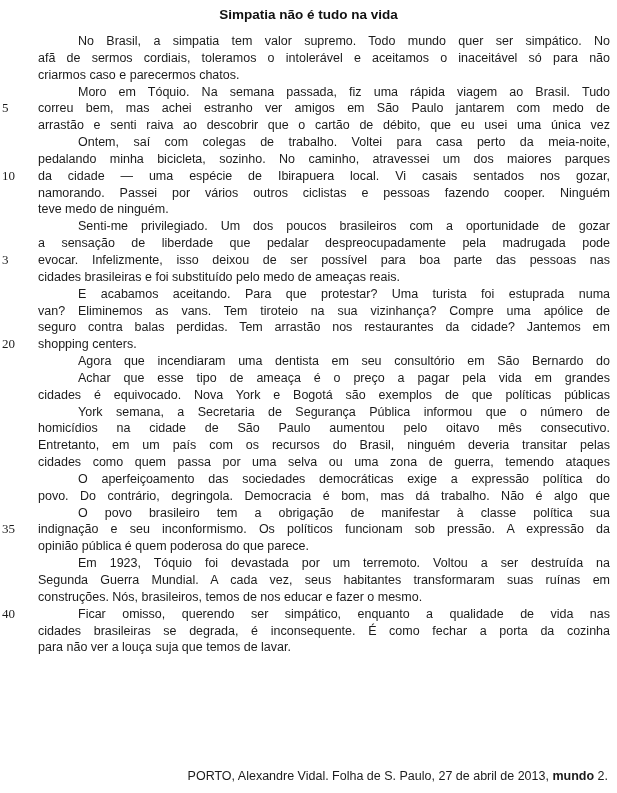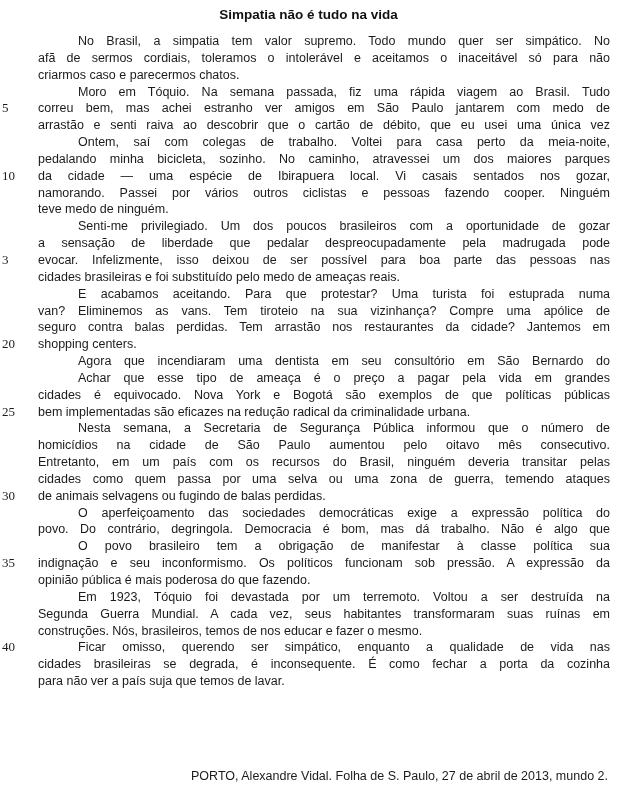--- a/index.html
+++ b/index.html
@@ -58,21 +58,21 @@
   .line-text {
     flex: 0 0 572px;
     width: 572px;
     text-align: justify;
     overflow: hidden;
     white-space: normal;
   }
   .line-text:not(.end) { text-align-last: justify; }
   .line-text.ind { text-indent: 40px; }
   .line-text .i, .citation .i { }
-  .line-text .b, .citation .b { font-weight: normal; }
+  .line-text .b, .citation .b { font-weight: bold; }
   .citation {
     position: absolute;
     top: 768px;
     left: 0;
     right: 9px;
     text-align: right;
     font-size: 12.5px;
     line-height: 16px;
     color: #1b1b1b;
   }
@@ -165,62 +165,54 @@
   </div>
       <div class="line">
     <div class="line-num"></div>
     <div class="line-text ind"><span>Achar que esse tipo de ameaça é o preço a pagar pela vida em grandes</span></div>
   </div>
       <div class="line">
     <div class="line-num"></div>
     <div class="line-text"><span>cidades é equivocado. Nova York e Bogotá são exemplos de que políticas públicas</span></div>
   </div>
       <div class="line">
-    <div class="line-num">25</div>
-    <div class="line-text end"><span>bem implementadas são eficazes na redução radical da criminalidade urbana.</span></div>
-  </div>
-      <div class="line">
-    <div class="line-num"></div>
-    <div class="line-text ind"><span>Nesta semana, a Secretaria de Segurança Pública informou que o número de</span></div>
+    <div class="line-num"></div>
+    <div class="line-text ind"><span>York semana, a Secretaria de Segurança Pública informou que o número de</span></div>
   </div>
       <div class="line">
     <div class="line-num"></div>
     <div class="line-text"><span>homicídios na cidade de São Paulo aumentou pelo oitavo mês consecutivo.</span></div>
   </div>
       <div class="line">
     <div class="line-num"></div>
     <div class="line-text"><span>Entretanto, em um país com os recursos do Brasil, ninguém deveria transitar pelas</span></div>
   </div>
       <div class="line">
     <div class="line-num"></div>
     <div class="line-text"><span>cidades como quem passa por uma selva ou uma zona de guerra, temendo ataques</span></div>
-  </div>
-      <div class="line">
-    <div class="line-num">30</div>
-    <div class="line-text end"><span>de animais selvagens ou fugindo de balas perdidas.</span></div>
   </div>
       <div class="line">
     <div class="line-num"></div>
     <div class="line-text ind"><span>O aperfeiçoamento das sociedades democráticas exige a expressão política do</span></div>
   </div>
       <div class="line">
     <div class="line-num"></div>
     <div class="line-text"><span>povo. Do contrário, degringola. Democracia é bom, mas dá trabalho. Não é algo que</span></div>
   </div>
       <div class="line">
     <div class="line-num"></div>
     <div class="line-text ind"><span>O povo brasileiro tem a obrigação de manifestar à classe política sua</span></div>
   </div>
       <div class="line">
     <div class="line-num">35</div>
     <div class="line-text"><span>indignação e seu inconformismo. Os políticos funcionam sob pressão. A expressão da</span></div>
   </div>
       <div class="line">
     <div class="line-num"></div>
-    <div class="line-text end"><span>opinião pública é mais poderosa do que fazendo.</span></div>
+    <div class="line-text end"><span>opinião pública é quem poderosa do que parece.</span></div>
   </div>
       <div class="line">
     <div class="line-num"></div>
     <div class="line-text ind"><span>Em 1923, Tóquio foi devastada por um terremoto. Voltou a ser destruída na</span></div>
   </div>
       <div class="line">
     <div class="line-num"></div>
     <div class="line-text"><span>Segunda Guerra Mundial. A cada vez, seus habitantes transformaram suas ruínas em</span></div>
   </div>
       <div class="line">
@@ -230,17 +222,17 @@
       <div class="line">
     <div class="line-num">40</div>
     <div class="line-text ind"><span>Ficar omisso, querendo ser simpático, enquanto a qualidade de vida nas</span></div>
   </div>
       <div class="line">
     <div class="line-num"></div>
     <div class="line-text"><span>cidades brasileiras se degrada, é inconsequente. É como fechar a porta da cozinha</span></div>
   </div>
       <div class="line">
     <div class="line-num"></div>
-    <div class="line-text end"><span>para não ver a país suja que temos de lavar.</span></div>
+    <div class="line-text end"><span>para não ver a louça suja que temos de lavar.</span></div>
   </div>
     </div>
   <div class="citation"><span>PORTO, Alexandre Vidal. </span><span class="i">Folha de S. Paulo</span><span>, 27 de abril de 2013, </span><span class="b">mundo</span><span> 2.</span></div>
 </div>
 
 </body></html>

